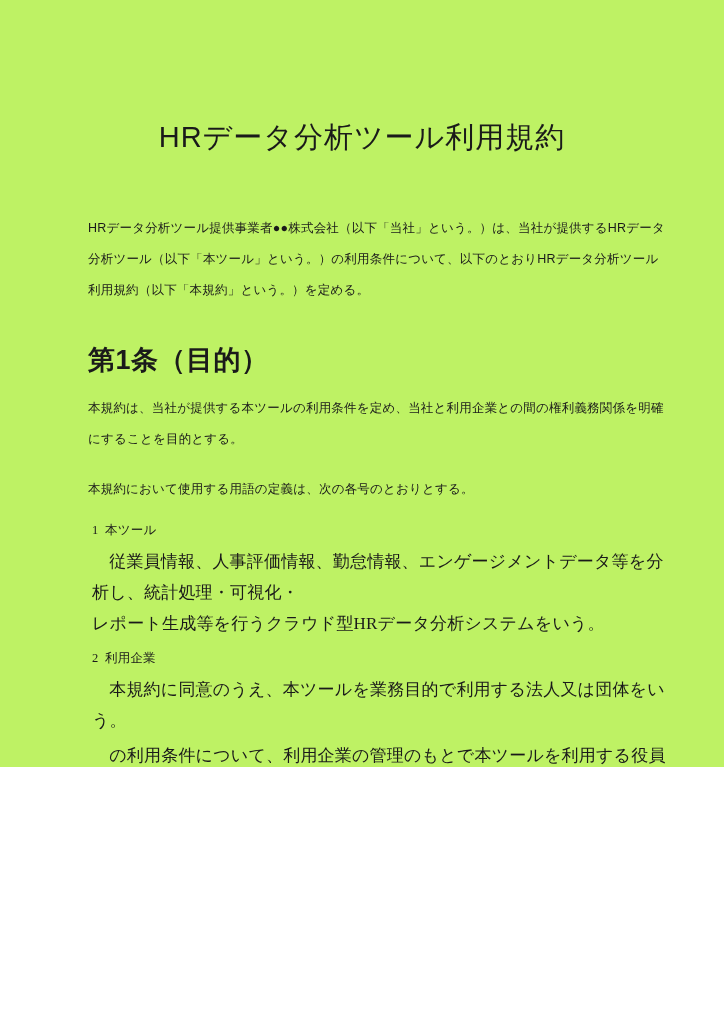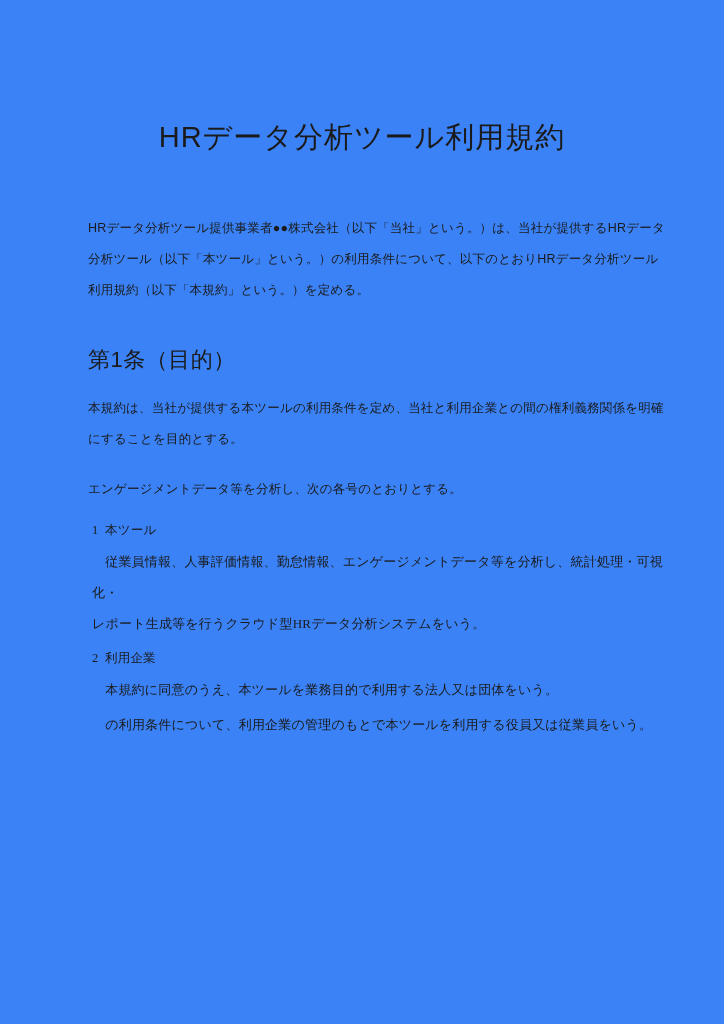--- a/index.html
+++ b/index.html
@@ -3,22 +3,22 @@
 <meta charset="utf-8">
 <style>
   html, body {
     margin: 0;
     padding: 0;
     background: #ffffff;
   }
   .page {
     position: relative;
     width: 724px;
-    height: 1024px;
-    background: #3b82f6;
+    height: 767px;
+    background: #bef264;
     color: #1a1a1a;
     font-family: "Liberation Sans", "DejaVu Sans", sans-serif;
     overflow: hidden;
     box-sizing: border-box;
   }
   .doc-title {
     margin: 0;
     padding-top: 118px;
     width: 724px;
     text-align: center;
@@ -30,22 +30,22 @@
   .preamble {
     margin: 57px 50px 0 88px;
     font-size: 12.5px;
     font-weight: 400;
     line-height: 31px;
     white-space: pre-line;
     letter-spacing: 0.2px;
   }
   .article-heading {
     margin: 40px 50px 0 88px;
-    font-size: 22px;
-    font-weight: 400;
+    font-size: 27px;
+    font-weight: 700;
     line-height: 28px;
     letter-spacing: 0.5px;
   }
   .article-heading.second {
     margin-top: 46px;
   }
   .body-text {
     margin: 19px 50px 0 88px;
     font-size: 12.5px;
     font-weight: 400;
@@ -65,21 +65,21 @@
     font-size: 12.5px;
     line-height: 31px;
     letter-spacing: 0.2px;
   }
   .def-num {
     display: inline-block;
     min-width: 13px;
   }
   .def-desc {
     margin: 0;
-    font-size: 13px;
+    font-size: 17px;
     line-height: 31px;
     white-space: pre-line;
     letter-spacing: 0.2px;
   }
 </style>
 </head>
 <body>
 
 <div class="page">
 
@@ -89,21 +89,21 @@
 分析ツール（以下「本ツール」という。）の利用条件について、以下のとおりHRデータ分析ツール
 利用規約（以下「本規約」という。）を定める。</p>
 
   <section>
     <h2 class="article-heading">第1条（目的）</h2>
     <p class="body-text">本規約は、当社が提供する本ツールの利用条件を定め、当社と利用企業との間の権利義務関係を明確
 にすることを目的とする。</p>
   </section>
 
   <section>
-    <p class="body-text">エンゲージメントデータ等を分析し、次の各号のとおりとする。</p>
+    <p class="body-text">本規約において使用する用語の定義は、次の各号のとおりとする。</p>
 
     <div class="definition-list">
 
       <div class="def-item">
         <div class="def-term-line">
           <span class="def-num">1</span><span class="def-term">本ツール</span>
         </div>
         <p class="def-desc">　従業員情報、人事評価情報、勤怠情報、エンゲージメントデータ等を分析し、統計処理・可視化・
 レポート生成等を行うクラウド型HRデータ分析システムをいう。</p>
       </div>

